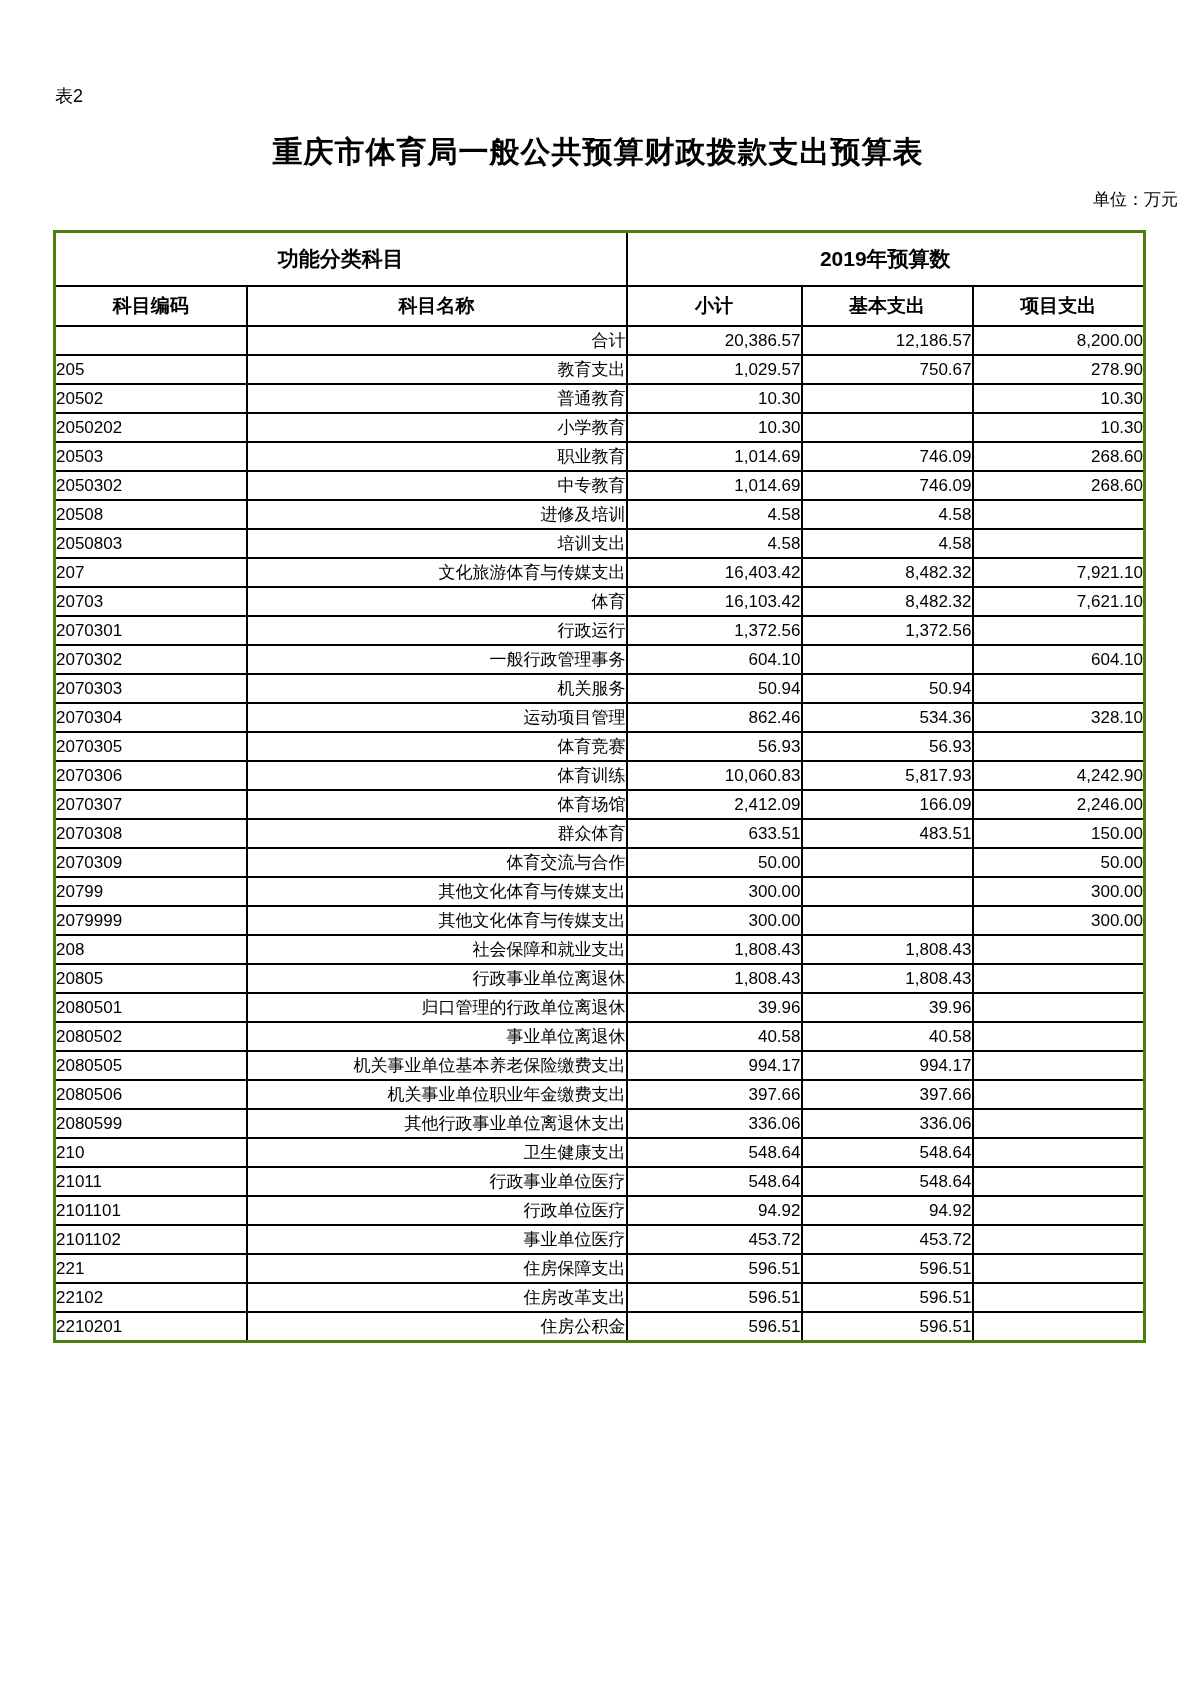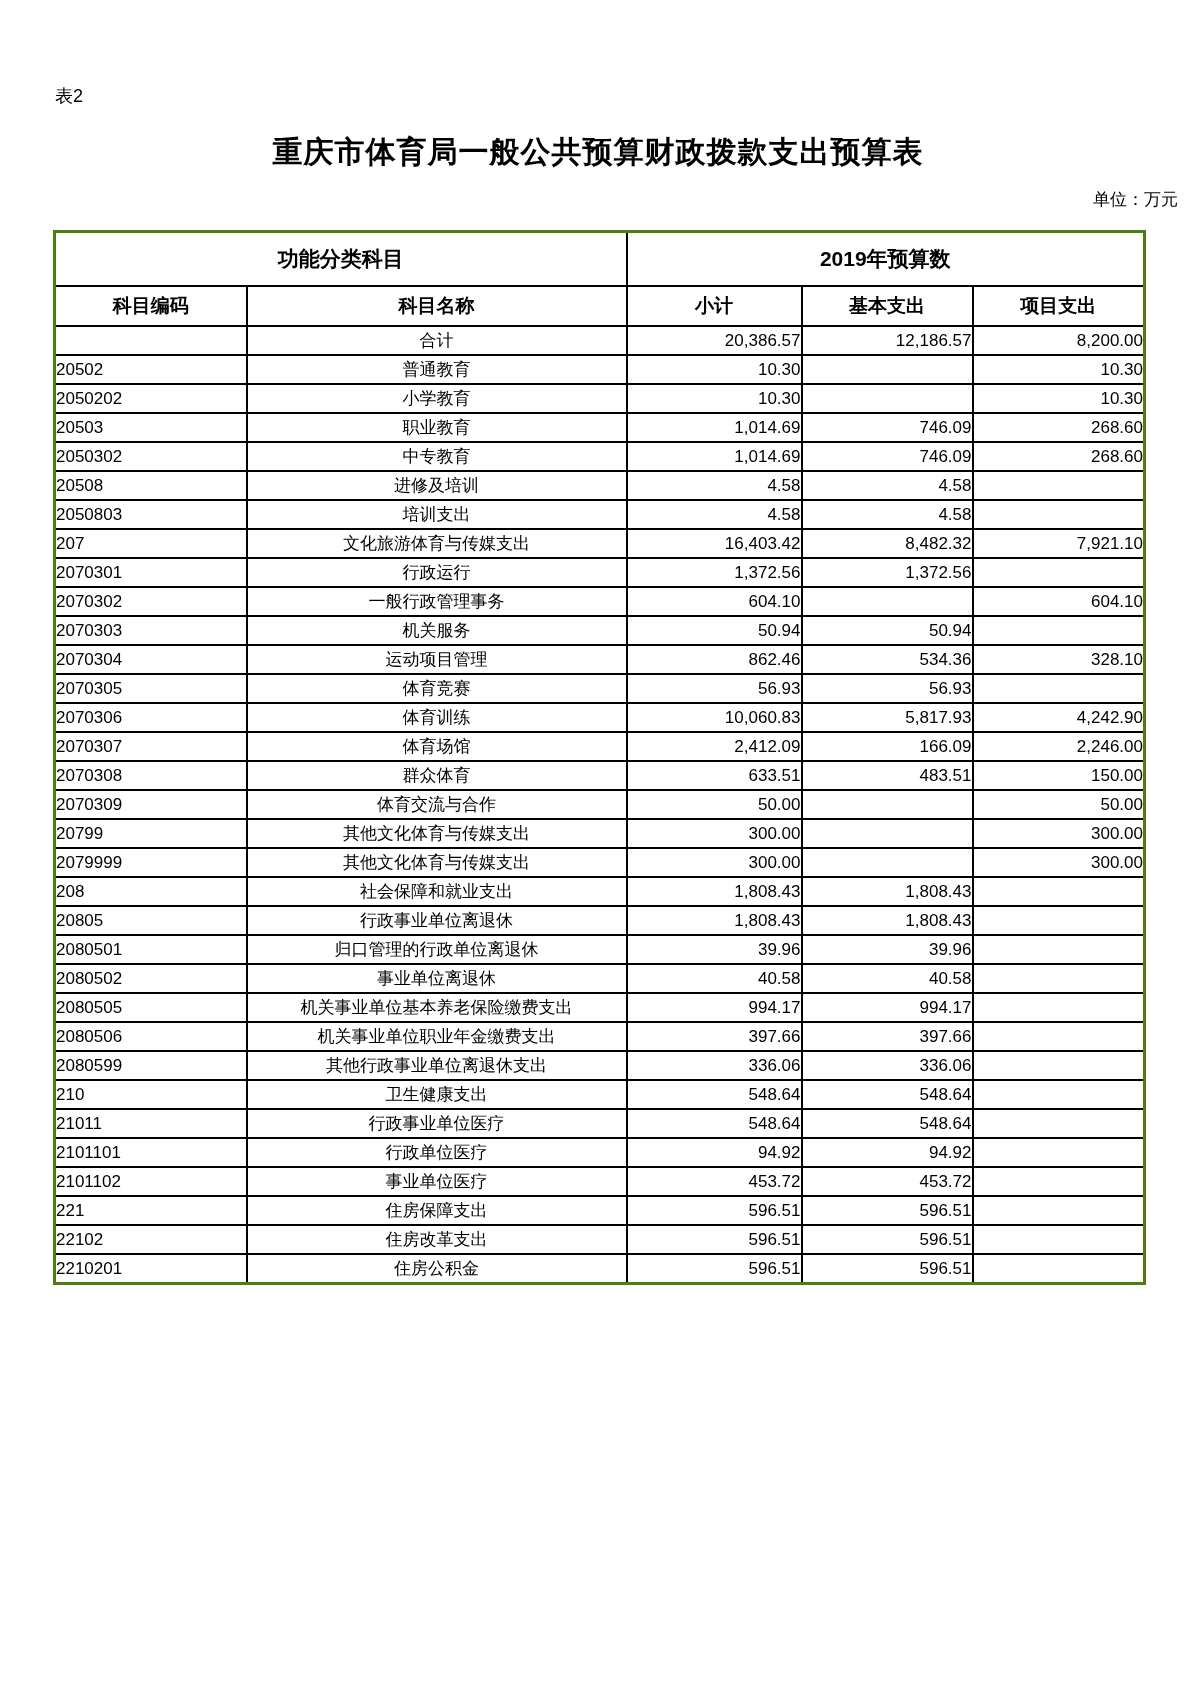--- a/index.html
+++ b/index.html
@@ -36,21 +36,21 @@
     font-weight:bold;text-align:center;
     font-family:"Liberation Sans","DejaVu Sans",sans-serif;
   }
   tr.hrow1 th{height:52px;font-size:21px;}
   tr.hrow2 th{height:38px;font-size:19px;}
   tbody td{height:27px;font-size:17px;line-height:27px;}
   td.code{
     text-align:left;
     font-family:"Liberation Sans","DejaVu Sans",sans-serif;
   }
-  td.name{text-align:center;font-family:"Liberation Serif","DejaVu Serif",serif;}
+  td.name{text-align:right;font-family:"Liberation Serif","DejaVu Serif",serif;}
   td.num{
     text-align:right;padding-right:3px;
     font-family:"Liberation Sans","DejaVu Sans",sans-serif;
   }
   .ind0{padding-left:4px;}
   .ind1{padding-left:15px;}
   .ind2{padding-left:26px;}
 </style>
 </head>
 <body>
@@ -86,20 +86,27 @@
     </thead>
     <tbody>
         <tr>
           <td class="code ind0"></td>
           <td class="name ind0">合计</td>
           <td class="num">20,386.57</td>
           <td class="num">12,186.57</td>
           <td class="num">8,200.00</td>
         </tr>
         <tr>
+          <td class="code ind0">205</td>
+          <td class="name ind0">教育支出</td>
+          <td class="num">1,029.57</td>
+          <td class="num">750.67</td>
+          <td class="num">278.90</td>
+        </tr>
+        <tr>
           <td class="code ind1">20502</td>
           <td class="name ind1">普通教育</td>
           <td class="num">10.30</td>
           <td class="num"></td>
           <td class="num">10.30</td>
         </tr>
         <tr>
           <td class="code ind2">2050202</td>
           <td class="name ind2">小学教育</td>
           <td class="num">10.30</td>
@@ -135,20 +142,27 @@
           <td class="num"></td>
         </tr>
         <tr>
           <td class="code ind0">207</td>
           <td class="name ind0">文化旅游体育与传媒支出</td>
           <td class="num">16,403.42</td>
           <td class="num">8,482.32</td>
           <td class="num">7,921.10</td>
         </tr>
         <tr>
+          <td class="code ind1">20703</td>
+          <td class="name ind1">体育</td>
+          <td class="num">16,103.42</td>
+          <td class="num">8,482.32</td>
+          <td class="num">7,621.10</td>
+        </tr>
+        <tr>
           <td class="code ind2">2070301</td>
           <td class="name ind2">行政运行</td>
           <td class="num">1,372.56</td>
           <td class="num">1,372.56</td>
           <td class="num"></td>
         </tr>
         <tr>
           <td class="code ind2">2070302</td>
           <td class="name ind2">一般行政管理事务</td>
           <td class="num">604.10</td>

